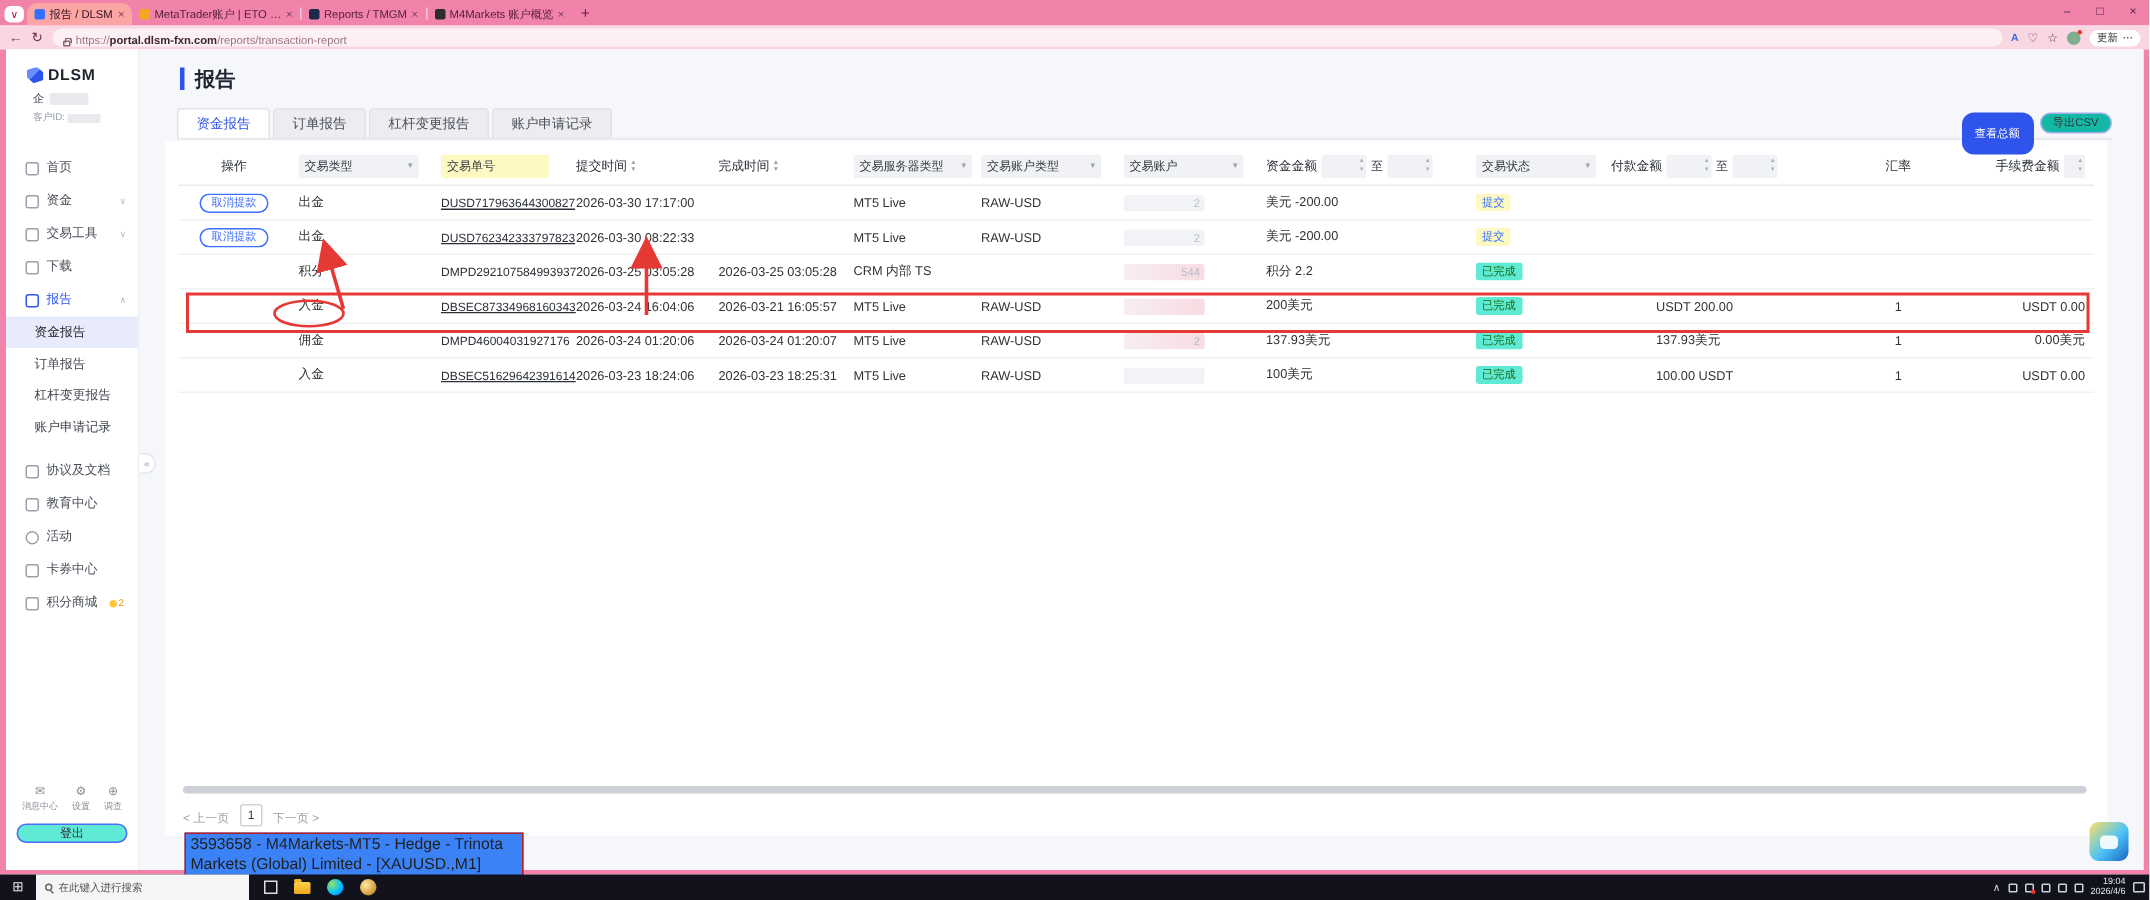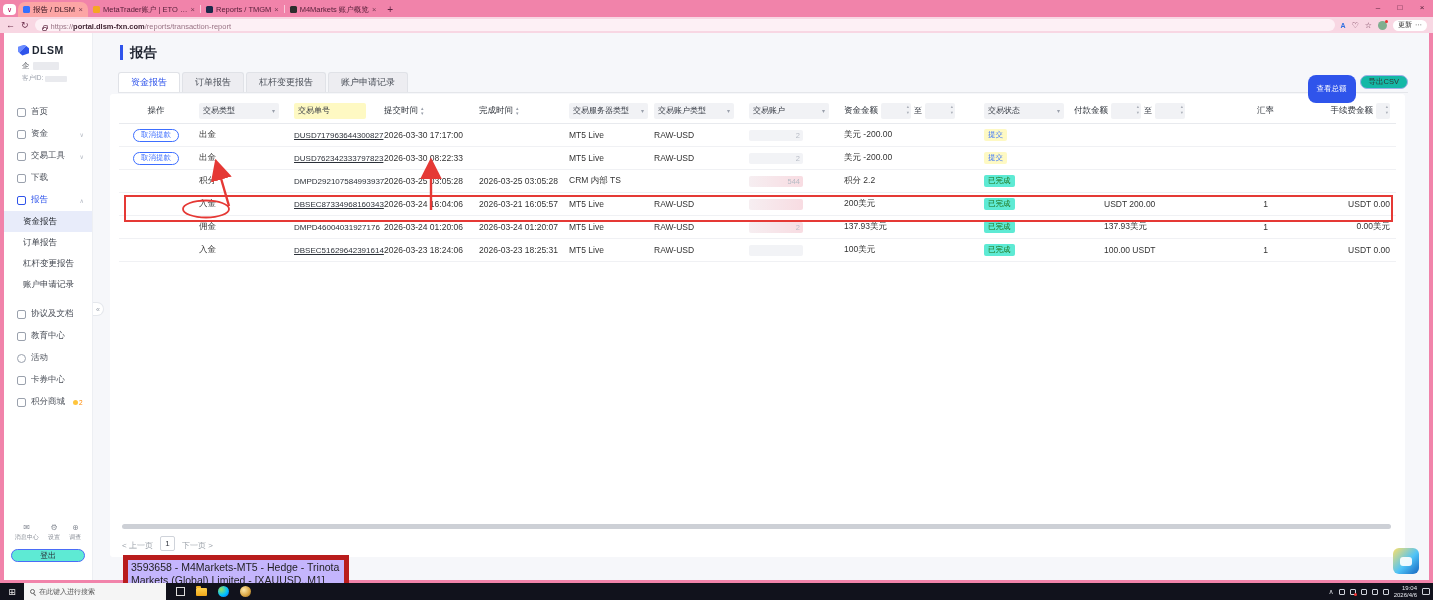--- a/index.html
+++ b/index.html
@@ -98,21 +98,21 @@
   .cellflex{display:flex;align-items:center}
 
   .hscroll{position:absolute;left:12px;right:14px;bottom:28px;height:5px;background:#cdd0d6;border-radius:3px}
   .pager{position:absolute;left:12px;bottom:6px;height:15px;display:flex;align-items:flex-end;gap:7px;font-size:8px;color:#9aa0a8}
   .pagebox{min-width:15px;height:15px;border:1px solid #cfd3da;border-radius:2px;display:flex;align-items:center;justify-content:center;color:#343942;background:#fff}
 
   
   .annot{position:absolute;left:0;top:0;z-index:30;pointer-events:none}
 
   
-  .tooltip{position:absolute;left:123px;top:555px;width:226px;background:#c4b5fd;border:5px solid #b91c1c;padding:1px 3px;font-size:10.5px;line-height:1.28;color:#1f1f1f;z-index:50}
+  .tooltip{position:absolute;left:123px;top:555px;width:226px;background:#3b82f6;border:1px solid #b91c1c;padding:1px 3px;font-size:10.5px;line-height:1.28;color:#1f1f1f;z-index:50}
 
   
   .chat{position:absolute;right:14px;bottom:26px;width:26px;height:26px;border-radius:6px;background:linear-gradient(135deg,#ffe066 0%,#4fc3f7 55%,#1565c0 100%);z-index:40;display:flex;align-items:center;justify-content:center}
   .chat::after{content:"";width:12px;height:9px;background:#fff;border-radius:3px;opacity:.9}
 
   
   .taskbar{position:absolute;left:0;right:0;bottom:0;height:17px;background:#11121c;display:flex;align-items:center;z-index:60}
   .start{width:24px;text-align:center;color:#e8e8e8;font-size:9px}
   .tsearch{width:142px;height:17px;background:#f5f5f5;display:flex;align-items:center;gap:4px;padding:0 6px;font-size:7px;color:#555}
   .mag{width:5px;height:5px;border:1px solid #666;border-radius:50%;position:relative;flex:none}

